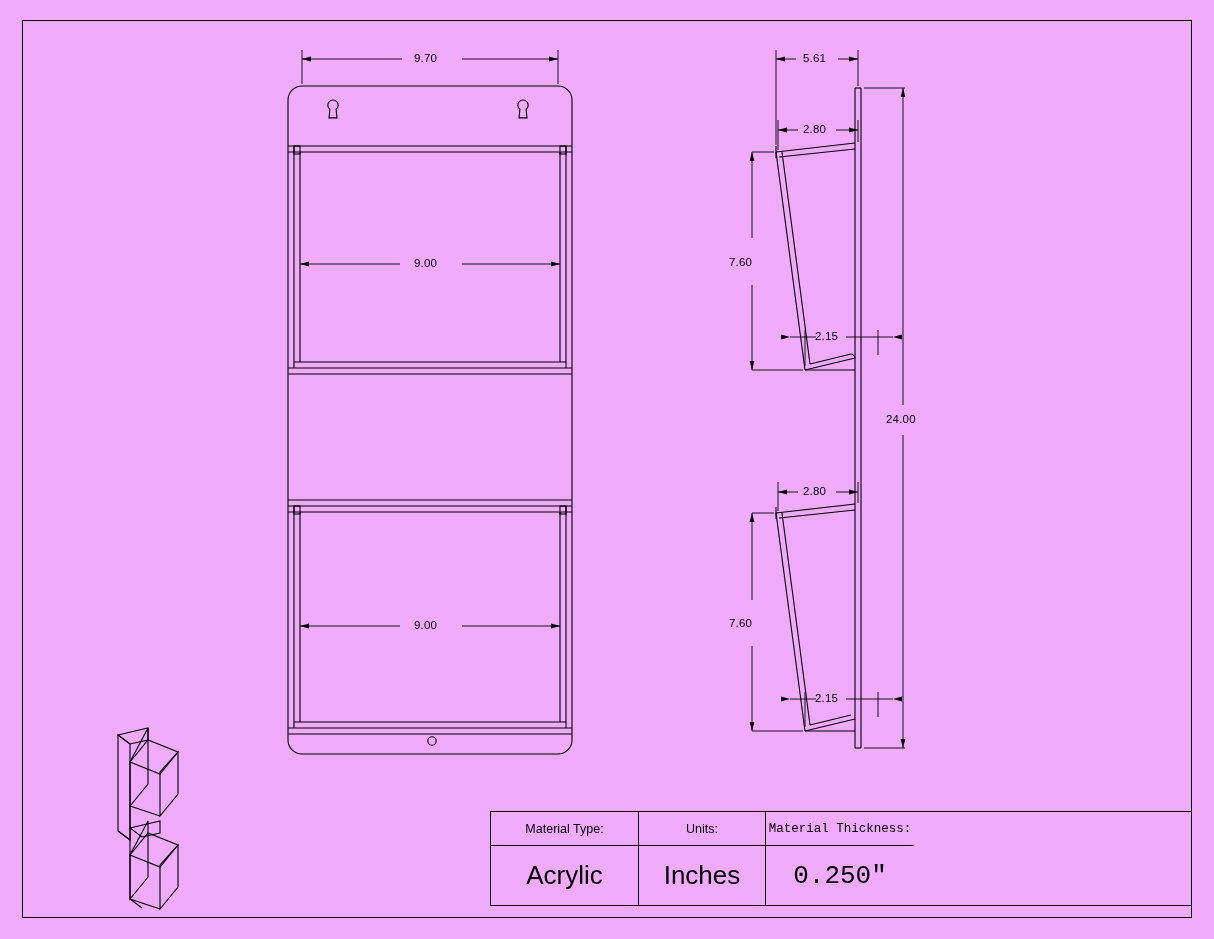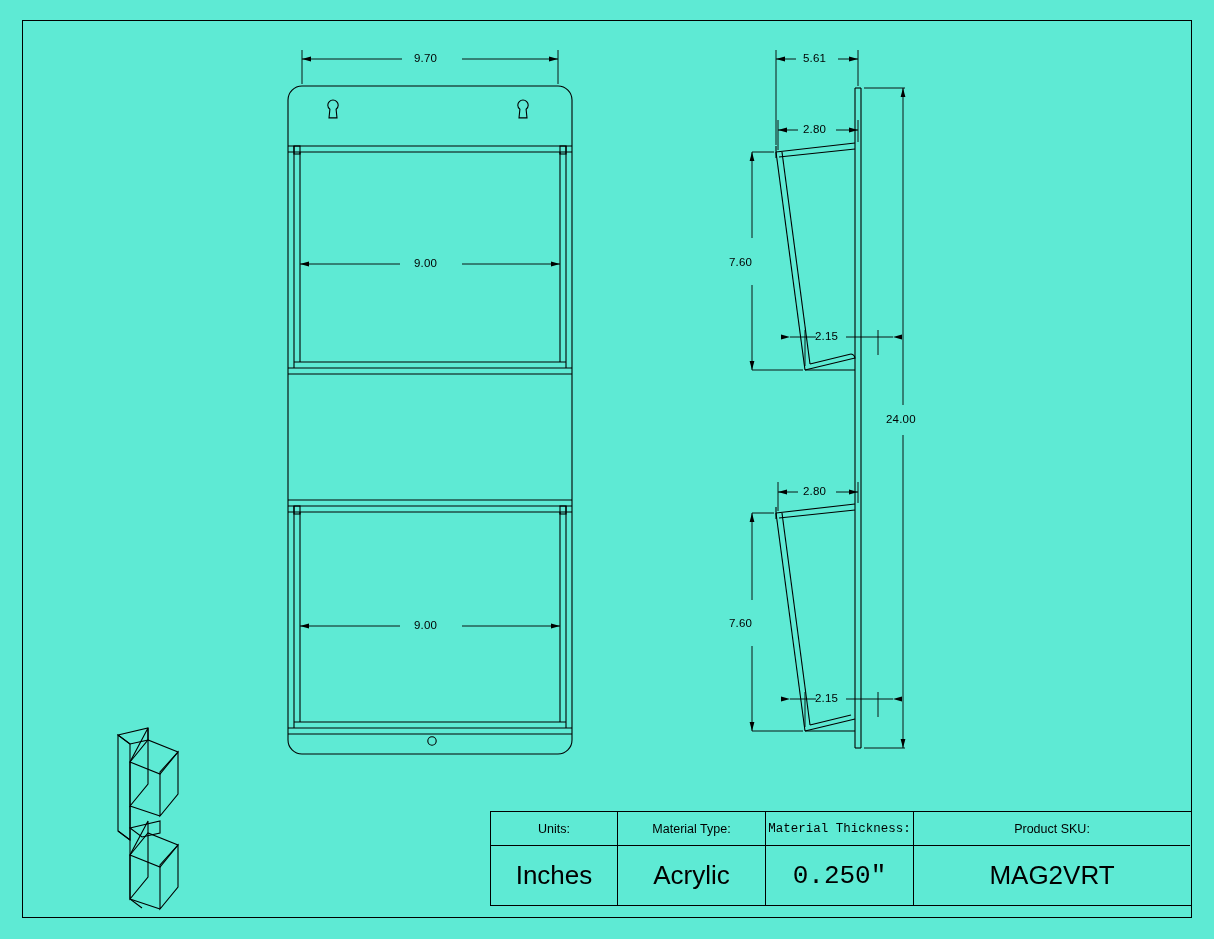--- a/index.html
+++ b/index.html
@@ -8,21 +8,21 @@
     background: #ffffff;
   }
   body {
     font-family: "Liberation Sans", sans-serif;
     color: #000000;
   }
   #sheet {
     position: relative;
     width: 1214px;
     height: 939px;
-    background: #5eead4;
+    background: #f0abfc;
     overflow: hidden;
   }
   .border-frame {
     position: absolute;
     left: 22px;
     top: 20px;
     width: 1170px;
     height: 898px;
     border: 1.6px solid #000;
     box-sizing: border-box;
@@ -248,31 +248,27 @@
   <div class="dim-text" style="left:803px; top:52px;">5.61</div>
   <div class="dim-text" style="left:803px; top:123px;">2.80</div>
   <div class="dim-text" style="left:729px; top:256px;">7.60</div>
   <div class="dim-text" style="left:815px; top:330px;">2.15</div>
   <div class="dim-text" style="left:803px; top:485px;">2.80</div>
   <div class="dim-text" style="left:729px; top:617px;">7.60</div>
   <div class="dim-text" style="left:815px; top:692px;">2.15</div>
   <div class="dim-text" style="left:886px; top:413px;">24.00</div>
 
   <div class="title-block">
+    <div class="tb-col c2">
+      <div class="tb-head">Material Type:</div>
+      <div class="tb-value">Acrylic</div>
+    </div>
     <div class="tb-col c1">
       <div class="tb-head">Units:</div>
       <div class="tb-value">Inches</div>
-    </div>
-    <div class="tb-col c2">
-      <div class="tb-head">Material Type:</div>
-      <div class="tb-value">Acrylic</div>
     </div>
     <div class="tb-col c3">
       <div class="tb-head">Material Thickness:</div>
       <div class="tb-value">0.250"</div>
     </div>
-    <div class="tb-col c4">
-      <div class="tb-head">Product SKU:</div>
-      <div class="tb-value">MAG2VRT</div>
-    </div>
   </div>
 
 </div>
 
 </body></html>

